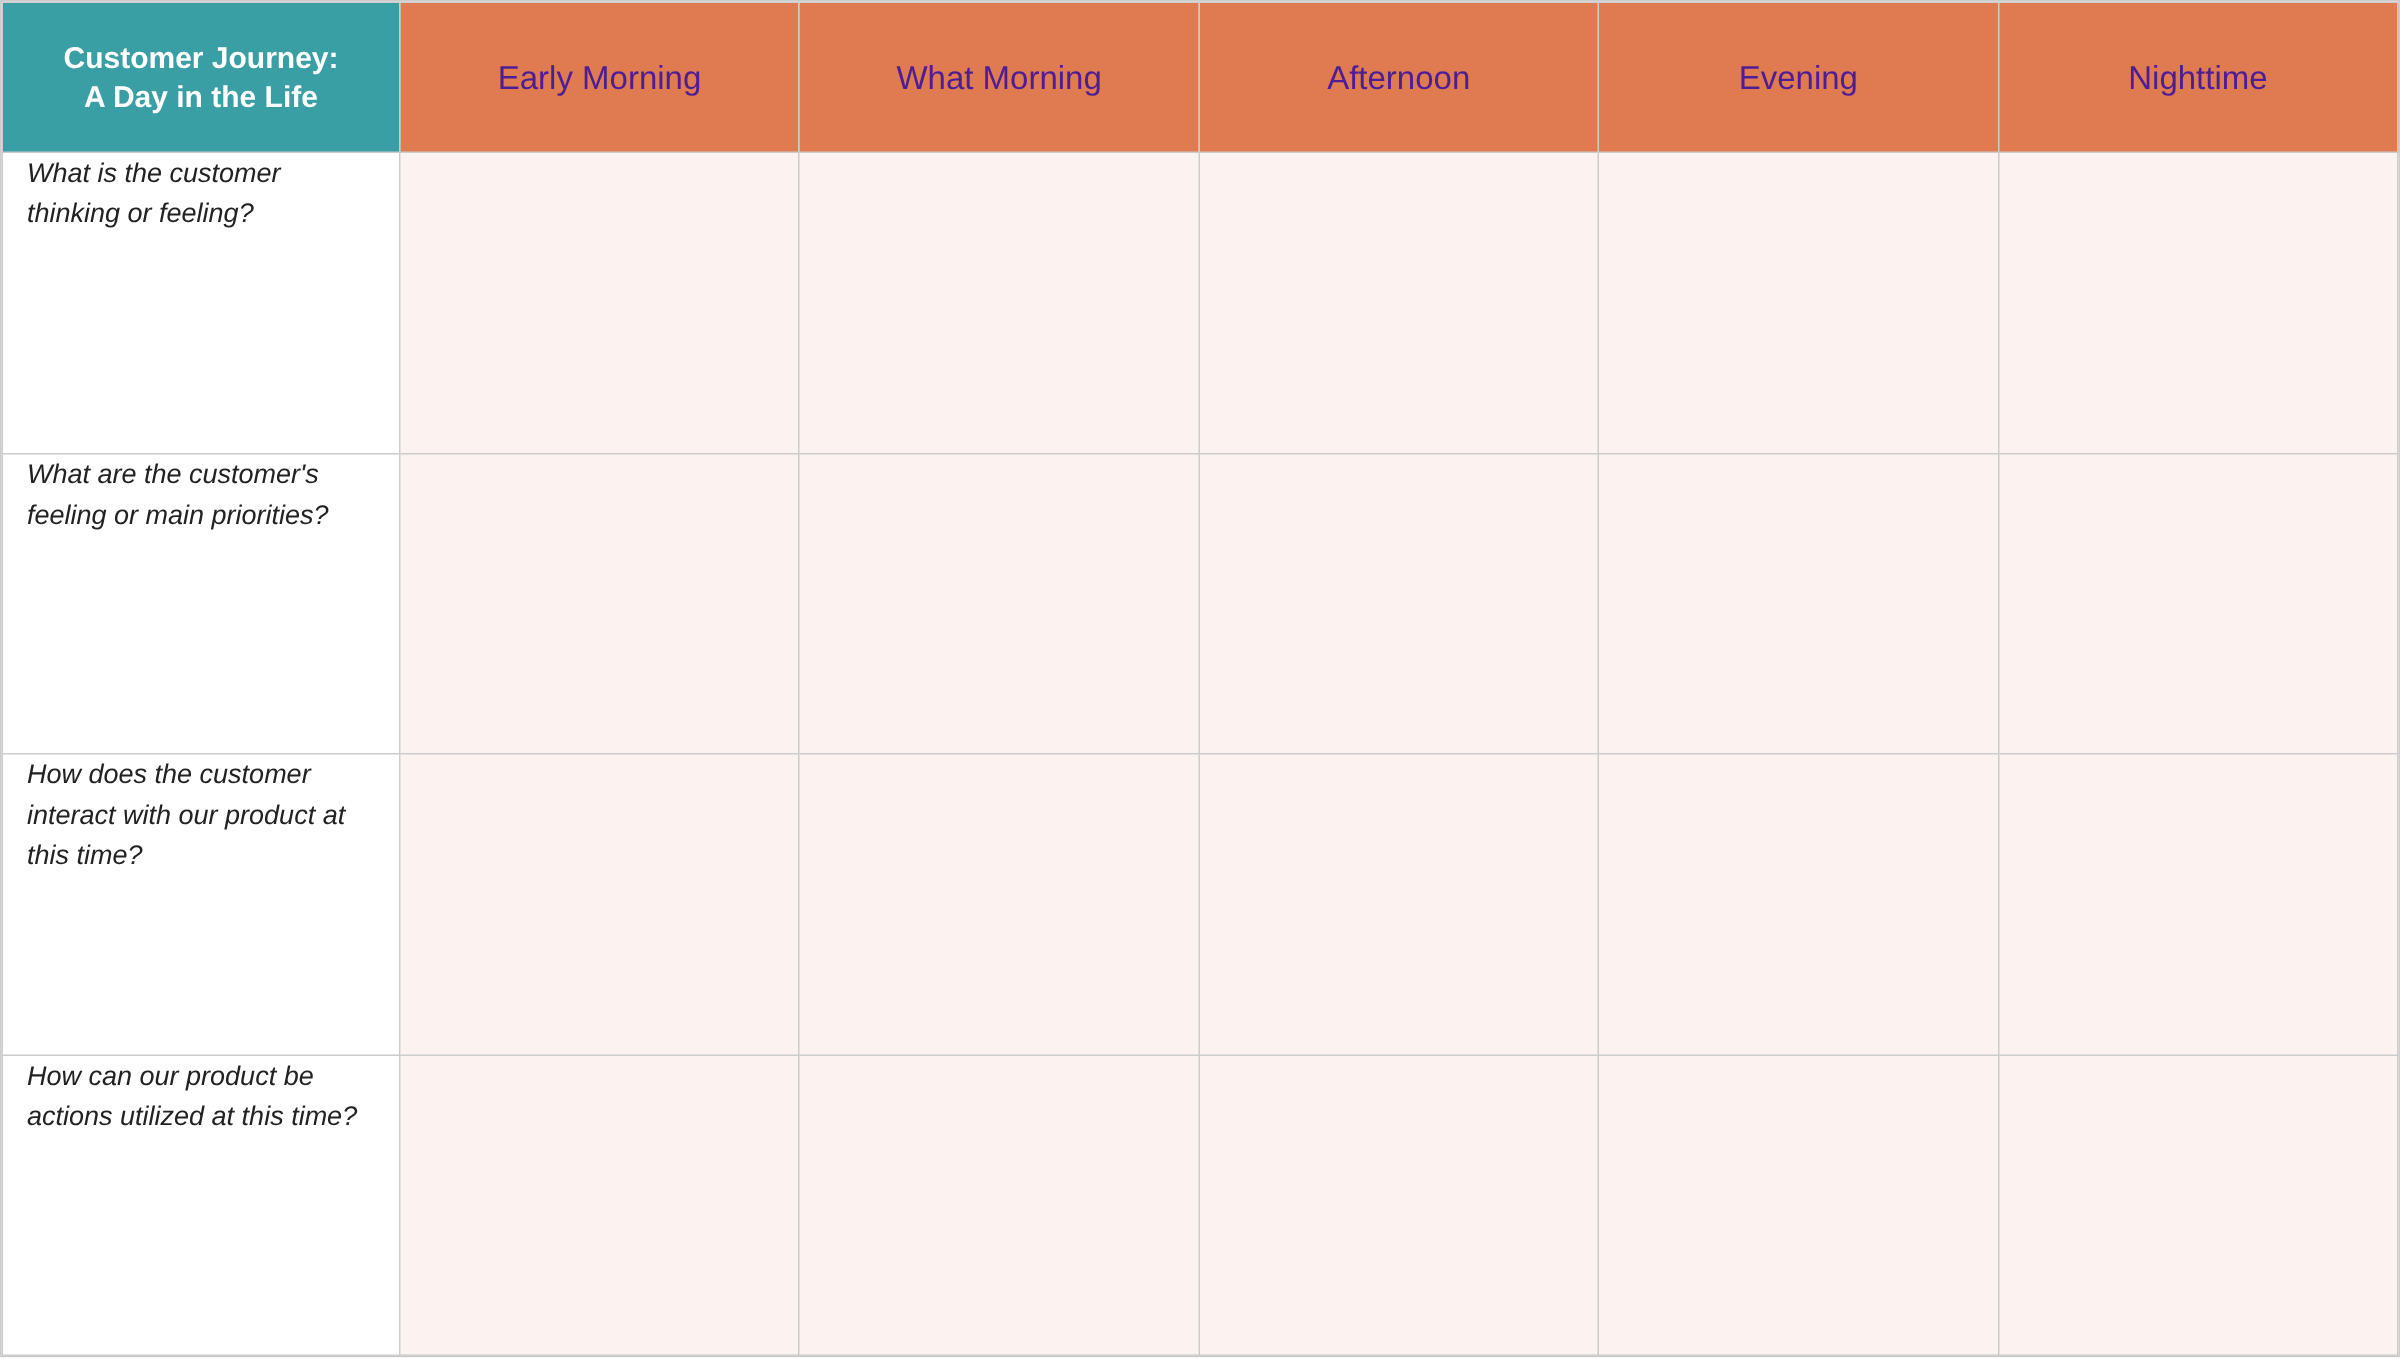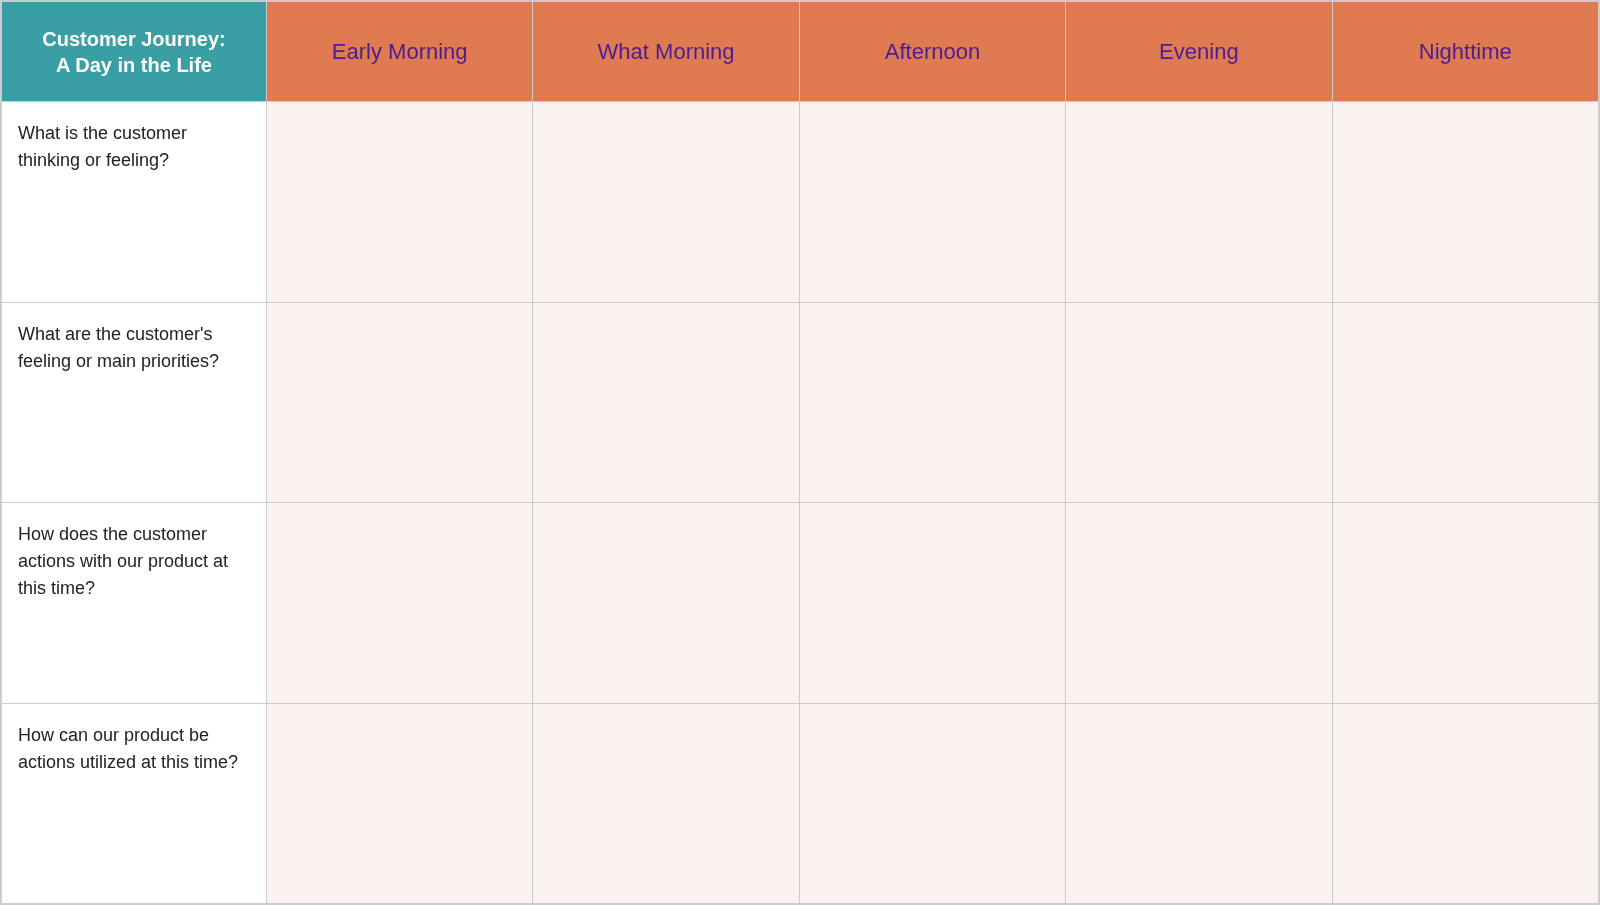--- a/index.html
+++ b/index.html
@@ -33,21 +33,21 @@
       height: 100px;
     }
 
     tbody tr {
       height: 161px;
     }
 
     th, td {
       border: 1px solid #ccc;
       vertical-align: top;
-      padding: 18px 16px;
+      padding: 0 16px;
     }
 
     th.header-title {
       background-color: #3a9ea5;
       color: #fff;
       font-size: 20px;
       font-weight: bold;
       vertical-align: middle;
       line-height: 1.3;
       width: 265px;
@@ -56,20 +56,21 @@
     th.header-col {
       background-color: #e07a50;
       color: #4c1d95;
       font-size: 22px;
       font-weight: normal;
       vertical-align: middle;
     }
 
     td.row-label {
       background-color: #fff;
+      font-style: italic;
       font-size: 18px;
       color: #222;
       line-height: 1.5;
       vertical-align: top;
       width: 265px;
     }
 
     td.data-cell {
       background-color: #faf3ef;
     }
@@ -100,21 +101,21 @@
       </tr>
       <tr>
         <td class="row-label">What are the customer's feeling or main priorities?</td>
         <td class="data-cell"></td>
         <td class="data-cell"></td>
         <td class="data-cell"></td>
         <td class="data-cell"></td>
         <td class="data-cell"></td>
       </tr>
       <tr>
-        <td class="row-label">How does the customer actions with our product at this time?</td>
+        <td class="row-label">How does the customer interact with our product at this time?</td>
         <td class="data-cell"></td>
         <td class="data-cell"></td>
         <td class="data-cell"></td>
         <td class="data-cell"></td>
         <td class="data-cell"></td>
       </tr>
       <tr>
         <td class="row-label">How can our product be actions utilized at this time?</td>
         <td class="data-cell"></td>
         <td class="data-cell"></td>

